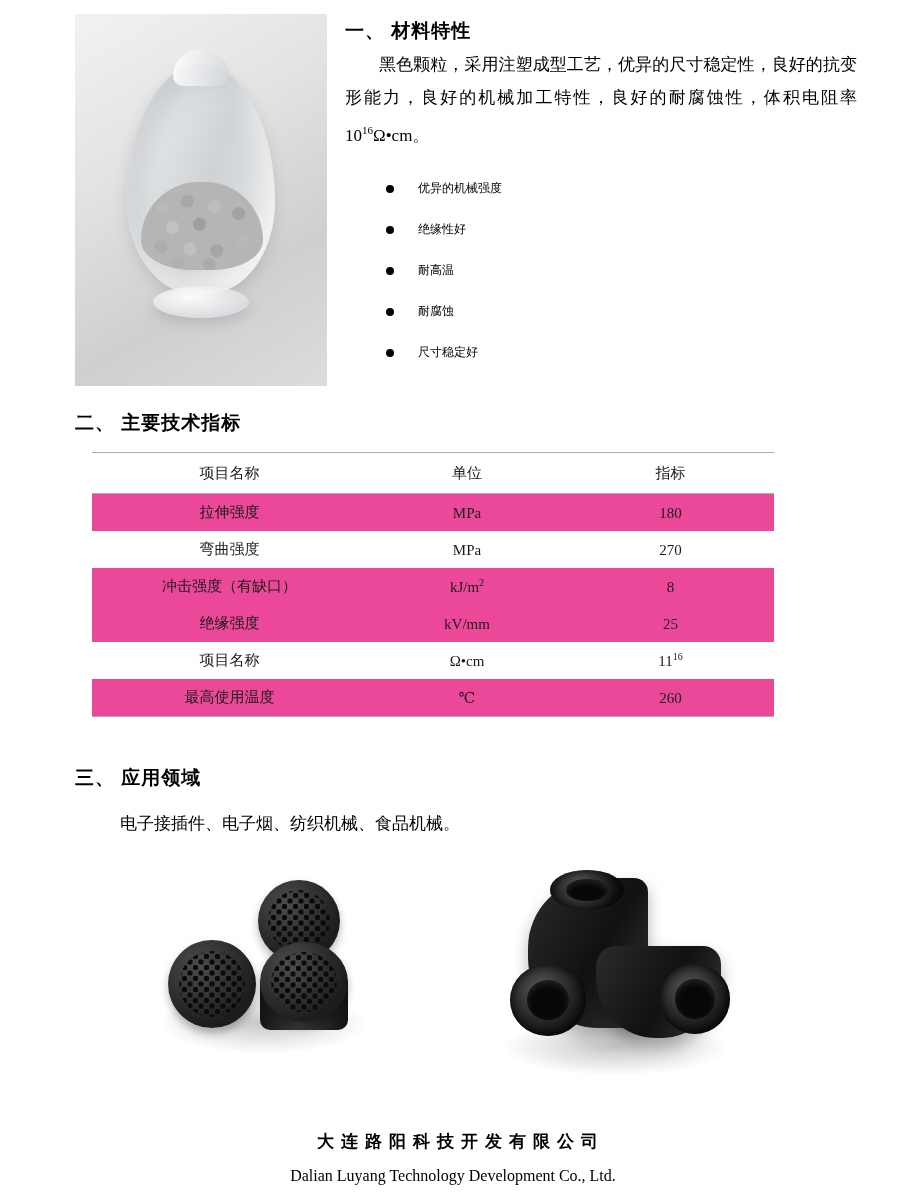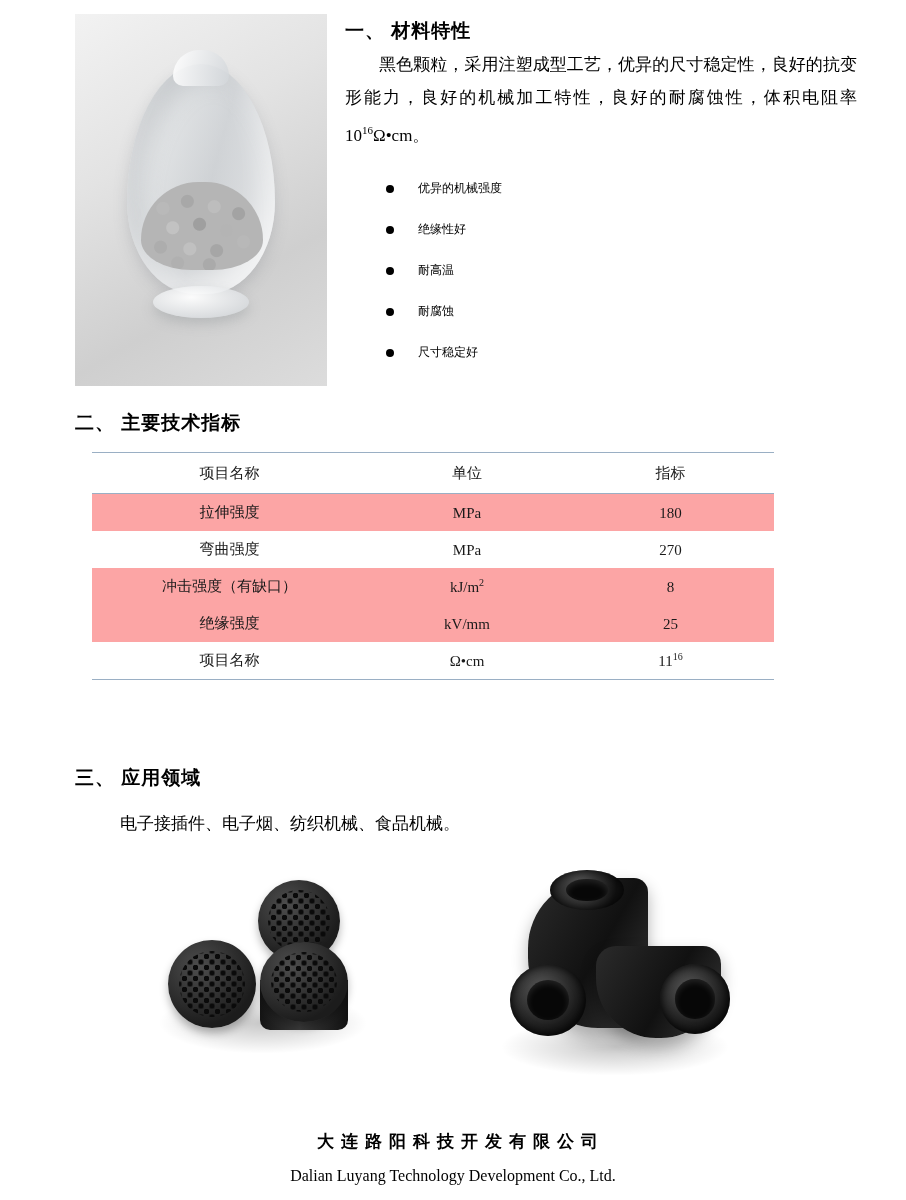--- a/index.html
+++ b/index.html
@@ -165,21 +165,21 @@
     height: 37px;
     font-weight: normal;
     color: #1a1a1a;
   }
   table.spec thead th {
     border-top: 1.5px solid #9aafc4;
     border-bottom: 1.5px solid #9aafc4;
     height: 40px;
   }
   table.spec tbody tr.shade td {
-    background: #fca5a5;
+    background: #ec4899;
     margin-top: 35px;
   }
   table.spec tbody tr:last-child td {
     border-bottom: 1.5px solid #9aafc4;
   }
   table.spec col.c1 { width: 275px; }
   table.spec col.c2 { width: 200px; }
   table.spec col.c3 { width: 207px; }
   table.spec sup { font-size: 10px; vertical-align: super; }
 
@@ -347,20 +347,25 @@
         <tr class="shade">
           <td>绝缘强度</td>
           <td><span>kV/mm</span><sup></sup></td>
           <td><span>25</span><sup></sup></td>
         </tr>
         <tr>
           <td>项目名称</td>
           <td><span>Ω•cm</span><sup></sup></td>
           <td><span>11</span><sup>16</sup></td>
         </tr>
+        <tr class="shade">
+          <td>最高使用温度</td>
+          <td><span>℃</span><sup></sup></td>
+          <td><span>260</span><sup></sup></td>
+        </tr>
       </tbody>
     </table>
   </div>
 
   <div class="sec-title" id="sec3-title">三、 应用领域</div>
   <div class="app-text">电子接插件、电子烟、纺织机械、食品机械。</div>
 
   <div class="photo-left">
     <div class="shadow-blob" style="left:10px; top:120px; width:210px; height:62px;"></div>
     <div class="disc" style="left:110px; top:8px; width:82px; height:82px;">

